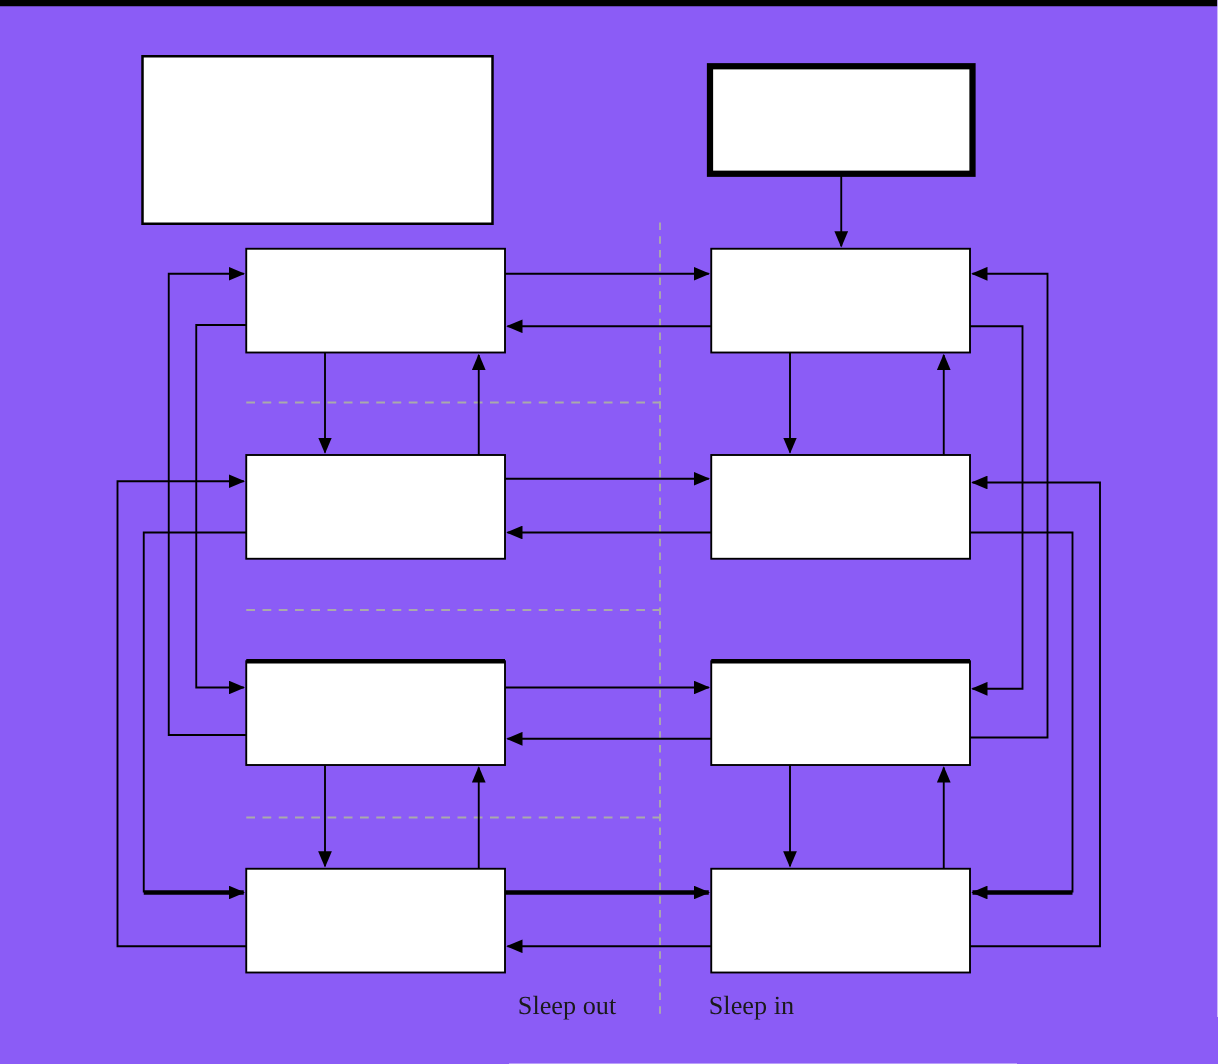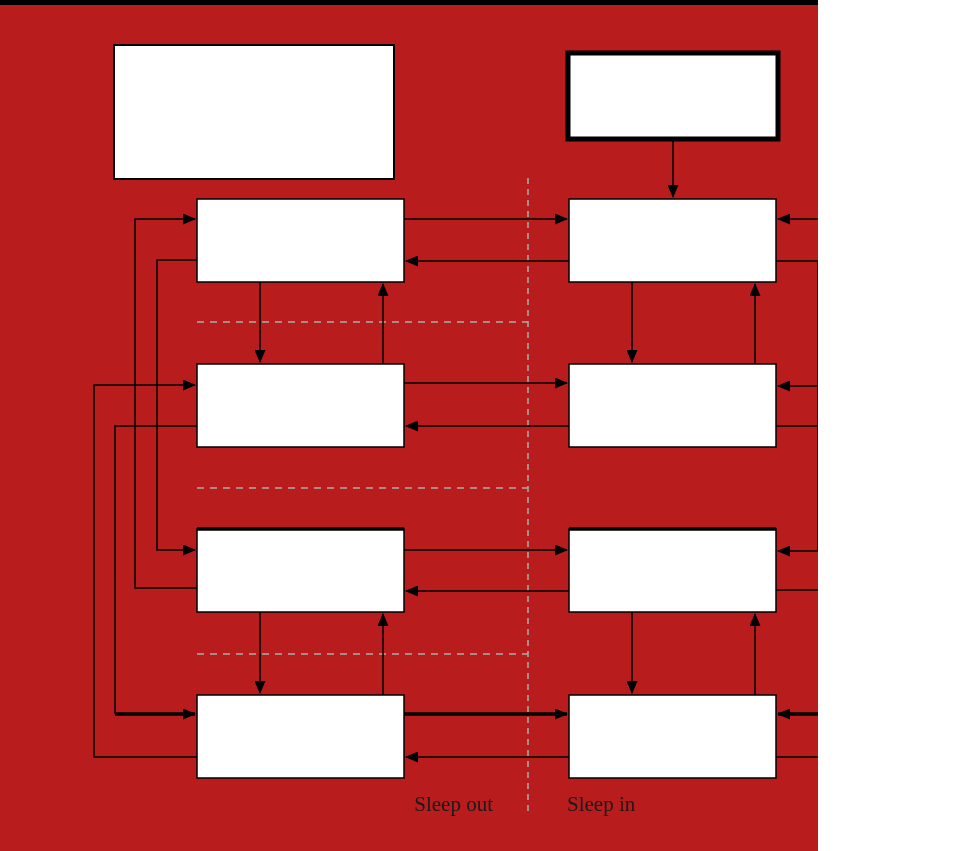--- a/index.html
+++ b/index.html
@@ -1,17 +1,17 @@
 <!DOCTYPE html>
 <html><head>
 <meta charset="utf-8">
 <style>
   html,body{margin:0;padding:0;background:#fff;}
   .page{
-    position:relative;width:818px;height:851px;background:#b91c1c;
+    position:relative;width:974px;height:851px;background:#8b5cf6;
     font-family:"Liberation Serif", serif;overflow:hidden;
   }
   .top-bar{position:absolute;left:0;top:0;width:974px;height:5px;background:#000;}
   svg{position:absolute;left:0;top:0;}
   .region-label{font-family:"Liberation Serif", serif;font-size:21px;fill:#1a1a1a;}
 </style>
 </head>
 <body>
 
 <div class="page">

